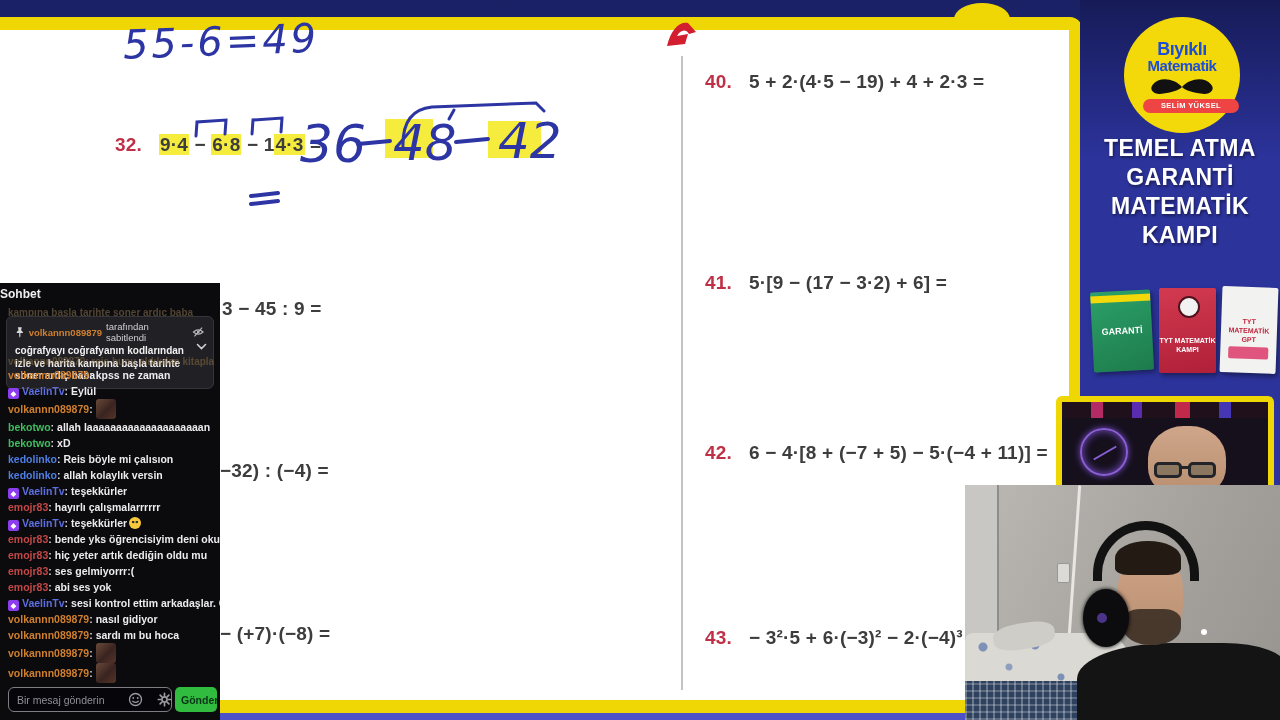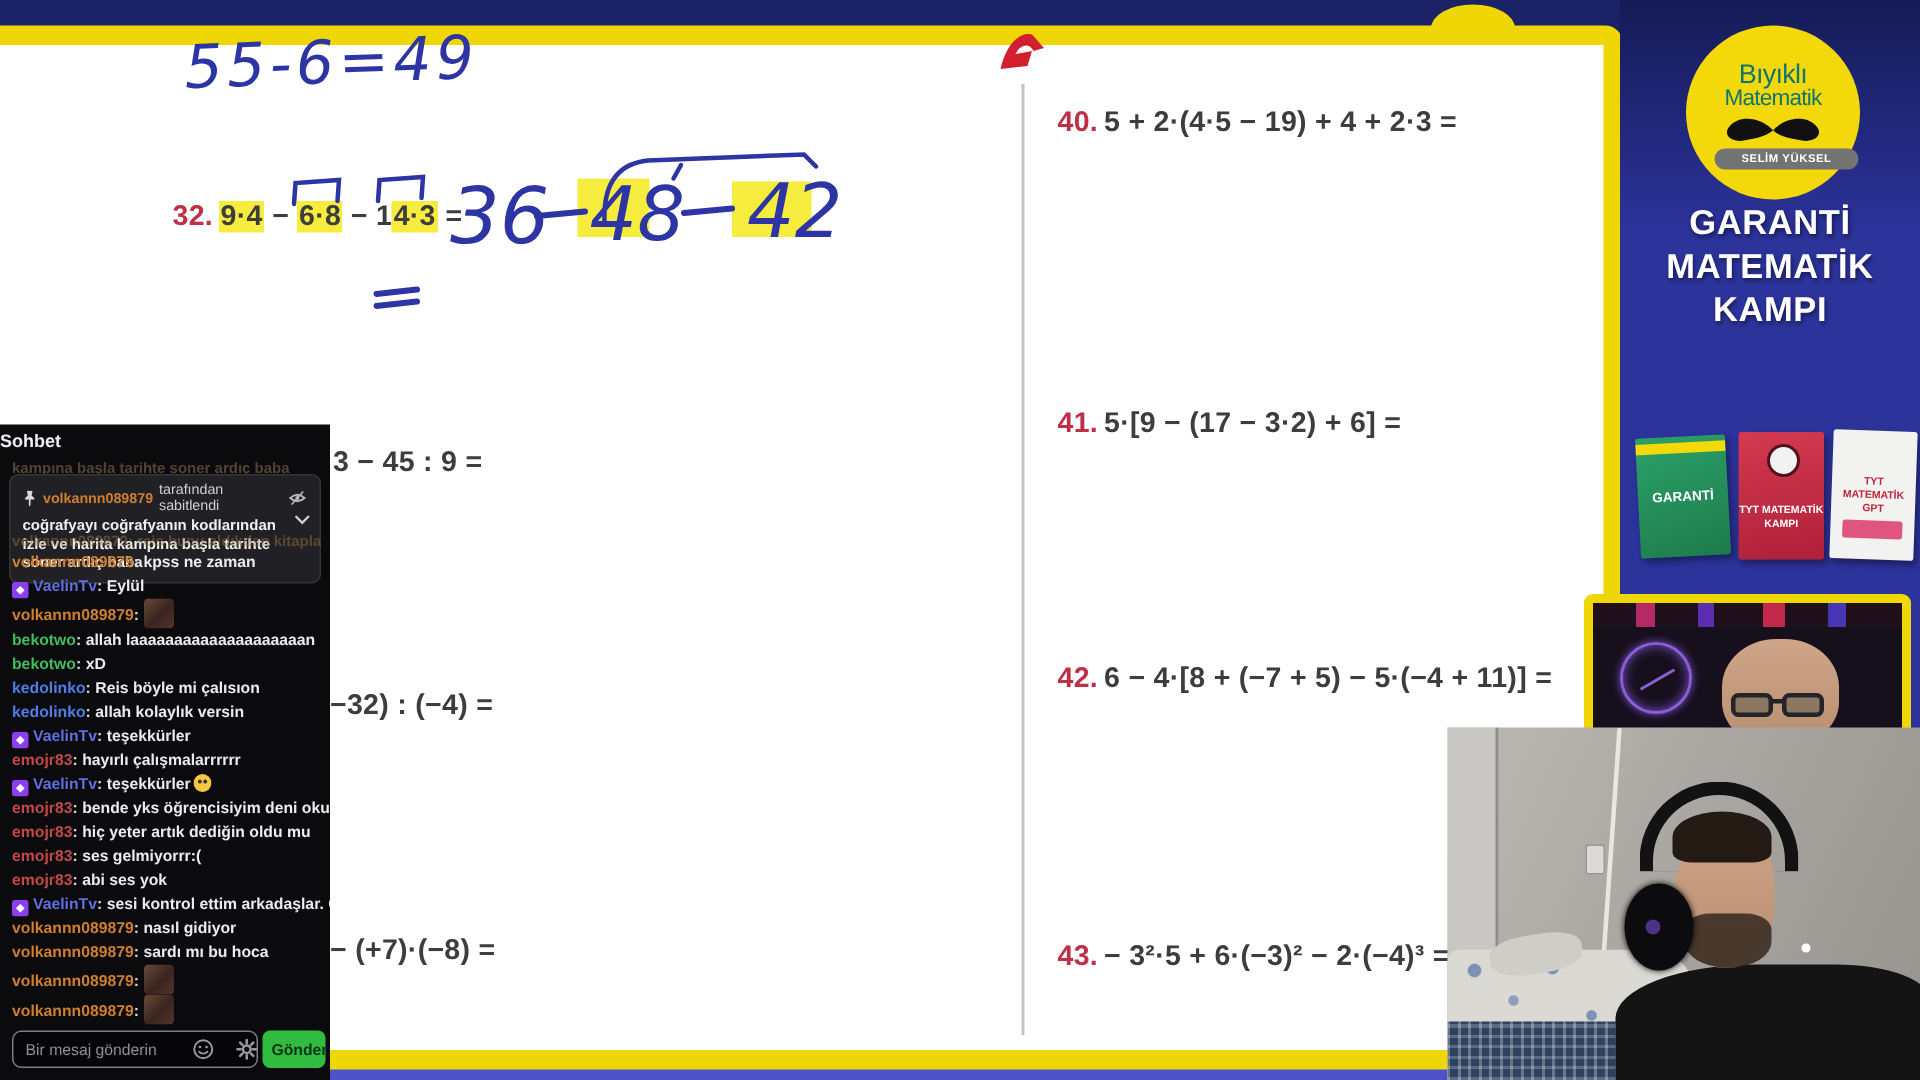--- a/index.html
+++ b/index.html
@@ -13,34 +13,34 @@
   .bottom-strip{left:0;top:712px;width:1280px;height:8px;background:#4d53c7;z-index:0}
   .bump{left:954px;top:3px;width:56px;height:32px;border-radius:50%;background:#eed705;z-index:1}
   .board-frame{left:-14px;top:17px;width:1096px;height:696px;border:13px solid #eed705;
                border-radius:12px;background:#fff;z-index:1}
   .divider{left:681px;top:56px;width:2px;height:634px;background:#c3c3c3;z-index:2}
   .publisher-logo{left:664px;top:19px;z-index:2}
 
   
   .prob{position:absolute;z-index:2;font-size:19px;font-weight:600;color:#3d3d3d;
         letter-spacing:.2px;white-space:nowrap}
-  .pnum{color:#bf3046;font-weight:700;margin-right:4px}
+  .pnum{color:#bf3046;font-weight:700;margin-right:17px}
   .hl{background:#f6ec3d;padding:0 1px}
 
   .ink-svg{left:0;top:0;width:1080px;height:720px;z-index:3;pointer-events:none}
   .ink{font-family:"DejaVu Sans",sans-serif;font-style:italic;fill:#2c35a3;font-weight:500}
 
   
   .sidebar{left:1080px;top:0;width:200px;height:720px;z-index:1;
            background:linear-gradient(180deg,#161b57 0%,#2c339b 22%,#2c339b 100%)}
   .logo-circle{left:1124px;top:17px;width:116px;height:116px;border-radius:50%;
                background:#f4d90a;z-index:2;text-align:center}
-  .logo-line{position:absolute;width:100%;color:#0f766e;font-weight:400;font-size:18px;letter-spacing:-.5px}
+  .logo-line{position:absolute;width:100%;color:#1d4ed8;font-weight:700;font-size:18px;letter-spacing:-.5px}
   .logo-l1{top:22px}.logo-l2{top:40px;font-size:15px}
-  .logo-band{position:absolute;left:19px;top:82px;width:96px;height:14px;background:#737373;
+  .logo-band{position:absolute;left:19px;top:82px;width:96px;height:14px;background:#ef4444;
              border-radius:7px;color:#fff;font-size:7.5px;font-weight:700;line-height:14px;letter-spacing:.4px}
   .camp{left:1080px;top:134px;width:200px;text-align:center;color:#fff;font-weight:800;
         font-size:23px;line-height:29px;letter-spacing:.4px;z-index:2;
         text-shadow:1px 2px 3px rgba(0,0,0,.45)}
   .book{position:absolute;z-index:2;border-radius:2px;box-shadow:2px 3px 5px rgba(0,0,0,.4);
         color:#fff;font-weight:700;text-align:center;overflow:hidden}
   .book1{left:1092px;top:291px;width:60px;height:80px;background:linear-gradient(160deg,#2ca169,#1d7b4c);
          transform:rotate(-3deg);font-size:9px;line-height:80px}
   .book1::before{content:"";position:absolute;left:0;top:4px;width:100%;height:7px;background:#f4d90a}
   .book2{left:1159px;top:288px;width:57px;height:85px;background:linear-gradient(170deg,#d23a50,#b02038);
@@ -195,20 +195,21 @@
 <div class="abs logo-circle" data-name="channel-logo">
   <div class="logo-line logo-l1" data-name="logo-title-line1">Bıyıklı</div>
   <div class="logo-line logo-l2" data-name="logo-title-line2">Matematik</div>
   <svg width="76" height="26" viewBox="0 0 70 22" style="position:absolute;left:20px;top:58px" data-name="mustache-icon">
     <path d="M35 10 C28 2 14 0 8 8 C4 13 10 18 18 16 C26 15 32 13 35 10 Z" fill="#111"></path>
     <path d="M35 10 C42 2 56 0 62 8 C66 13 60 18 52 16 C44 15 38 13 35 10 Z" fill="#111"></path>
   </svg>
   <div class="logo-band" data-name="instructor-name">SELİM YÜKSEL</div>
 </div>
 <div class="abs camp" data-name="campaign-text">
+  <div data-name="campaign-line">TEMEL ATMA</div>
   <div data-name="campaign-line">GARANTİ</div>
   <div data-name="campaign-line">MATEMATİK</div>
   <div data-name="campaign-line">KAMPI</div>
 </div>
 <div class="book book1" data-name="book-cover-green"><span data-name="book-title">GARANTİ</span></div>
 <div class="book book2" data-name="book-cover-red"><span data-name="book-title">TYT MATEMATİK KAMPI</span></div>
 <div class="book book3" data-name="book-cover-white"><span data-name="book-title">TYT MATEMATİK GPT</span></div>
 
 <div class="abs cam-small" data-name="webcam-small">
   <div class="led-bar" data-name="led-lights"></div>

